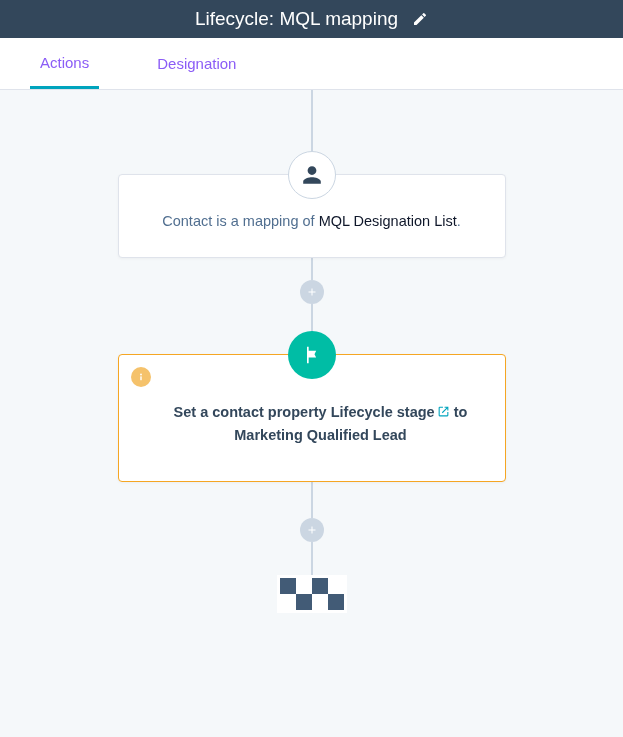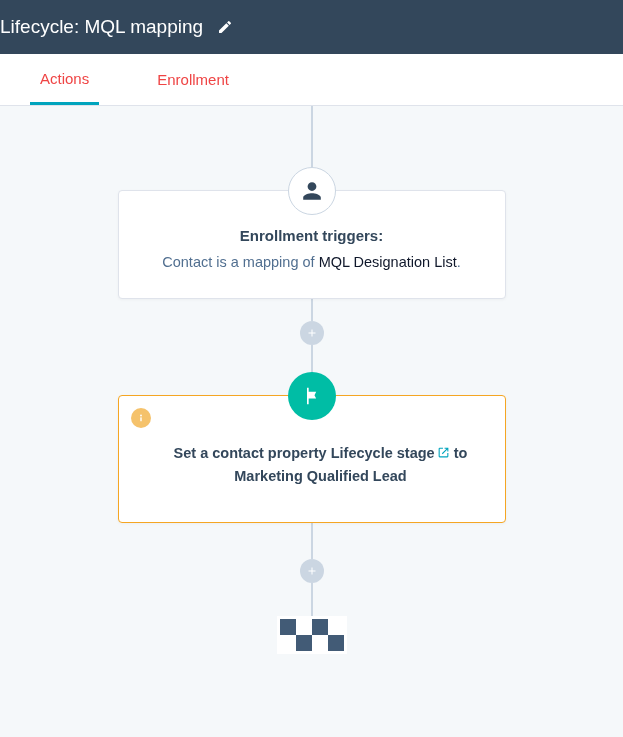--- a/index.html
+++ b/index.html
@@ -6,23 +6,24 @@
   body {
     font-family: -apple-system, BlinkMacSystemFont, "Segoe UI", Helvetica, Arial, sans-serif;
     background: #f5f8fa;
     width: 623px;
     height: 737px;
     overflow: hidden;
   }
   .header {
     background: #33475b;
     color: #fff;
-    height: 54px;
-    display: flex;
-    align-items: center;
+    height: 38px;
+    display: flex;
+    align-items: center;
+    justify-content: center;
     gap: 14px;
   }
   .header-title {
     font-size: 19px;
     font-weight: 400;
   }
   .edit-icon {
     width: 16px;
     height: 16px;
     fill: #fff;
@@ -34,21 +35,21 @@
     height: 52px;
     border-bottom: 1px solid #dfe3eb;
     padding: 0 30px;
     gap: 48px;
     align-items: stretch;
   }
   .tab {
     display: flex;
     align-items: center;
     font-size: 15px;
-    color: #ef4444;
+    color: #8b5cf6;
     cursor: pointer;
     padding: 12px 10px;
   }
   .tab.active {
     border-bottom: 3px solid #00a4bd;
     font-weight: 500;
   }
   .canvas {
     position: relative;
     height: calc(737px - 54px - 52px);
@@ -162,35 +163,34 @@
   <svg class="edit-icon" viewBox="0 0 24 24">
     <path d="M3 17.25V21h3.75l11-11.04-3.75-3.75L3 17.25zM20.71 7.04a1 1 0 0 0 0-1.41l-2.34-2.34a1 1 0 0 0-1.41 0l-1.83 1.83 3.75 3.75 1.83-1.83z"></path>
   </svg>
 </div>
 
 <div class="tabs">
   <div class="tab active">
       <span>Actions</span>
     </div>
   <div class="tab">
-      <span>Enrollment</span>
+      <span>Designation</span>
     </div>
 </div>
 
 <div class="canvas">
 
   <div class="connector" style="height:70px;"></div>
 
   <div class="card" style="margin-top:14px;">
     <div class="node-circle" style="top:0;">
       <svg width="22" height="22" viewBox="0 0 24 24" fill="#33475b">
         <path d="M12 12c2.67 0 4.8-2.13 4.8-4.8S14.67 2.4 12 2.4 7.2 4.53 7.2 7.2 9.33 12 12 12zm0 2.4c-3.2 0-9.6 1.6-9.6 4.8v2.4h19.2v-2.4c0-3.2-6.4-4.8-9.6-4.8z"></path>
       </svg>
     </div>
-    <div class="card-title">Enrollment triggers:</div>
     <div class="card-body">
       <span>Contact is a mapping of </span><span class="teal-link">MQL Designation List</span><span>.</span>
     </div>
   </div>
 
   <div class="connector" style="height:22px;"></div>
   <div class="plus-circle">
     <svg width="12" height="12" viewBox="0 0 24 24">
         <path d="M19 13h-6v6h-2v-6H5v-2h6V5h2v6h6v2z"></path>
       </svg>

